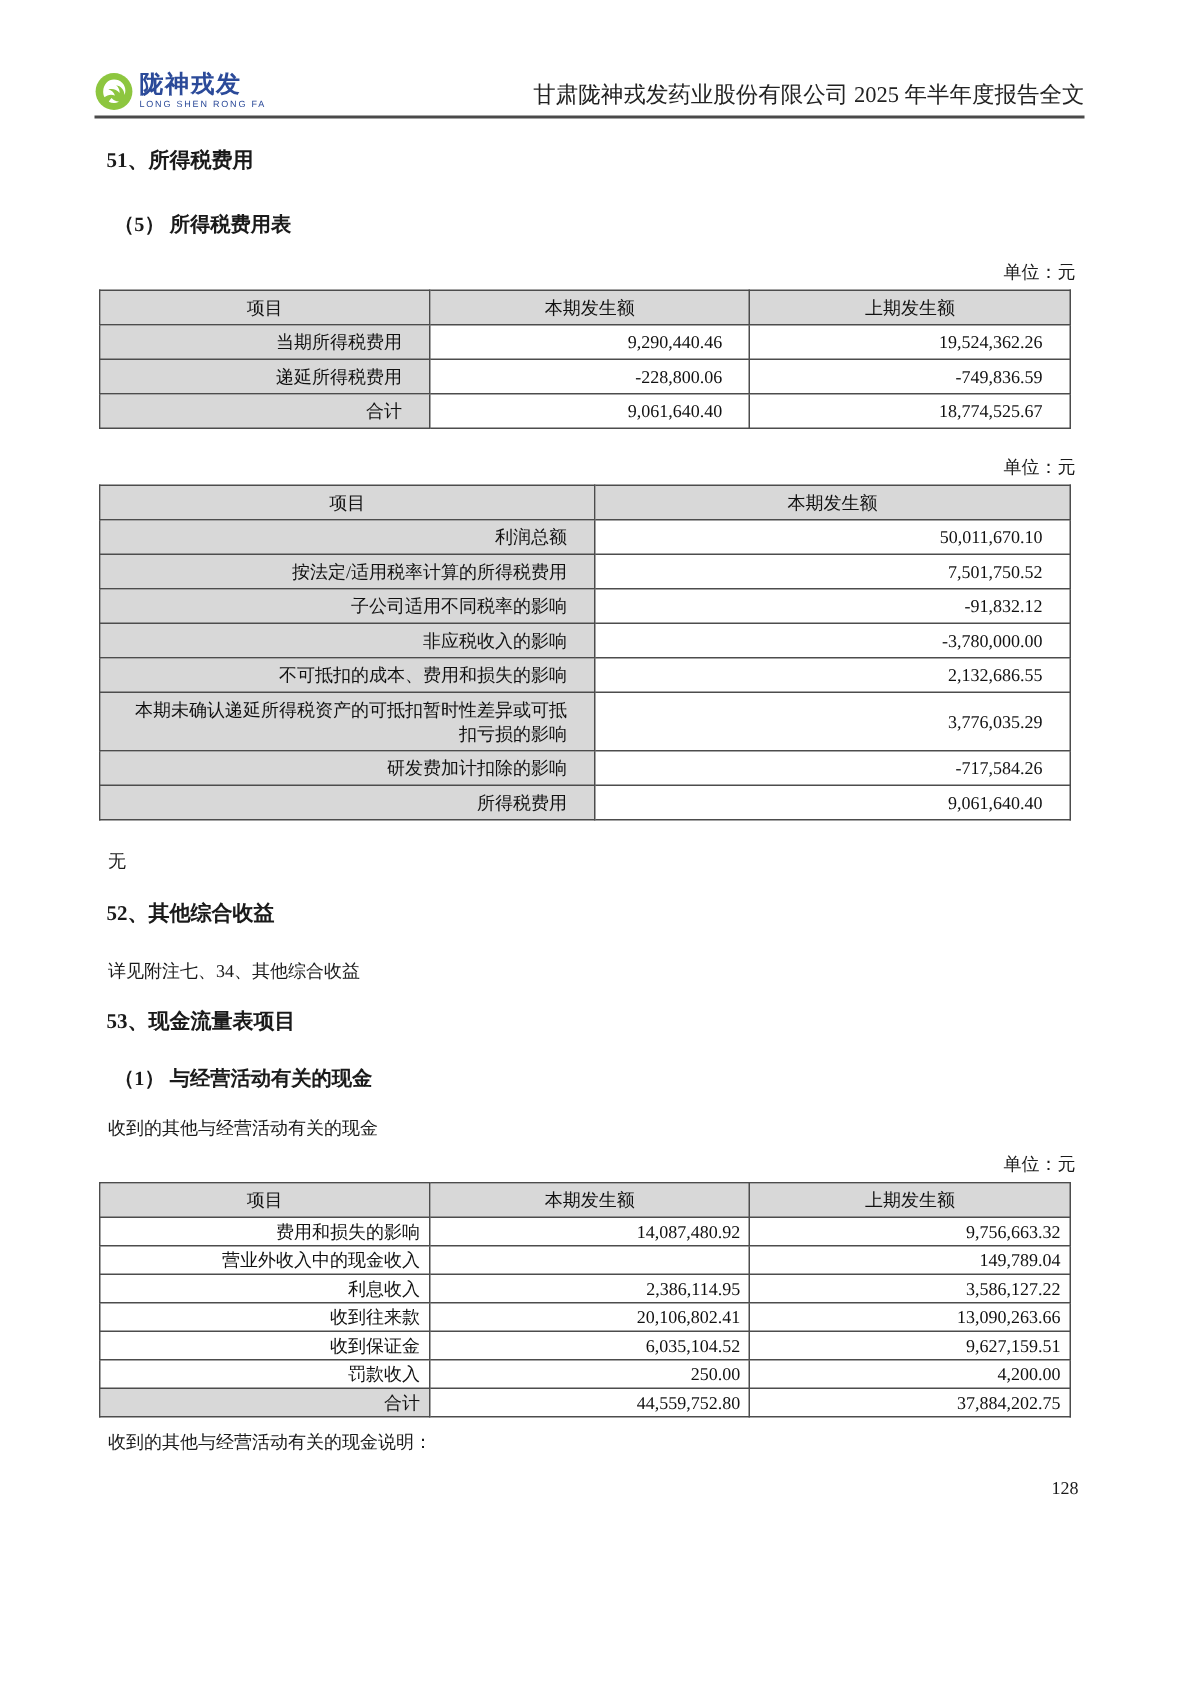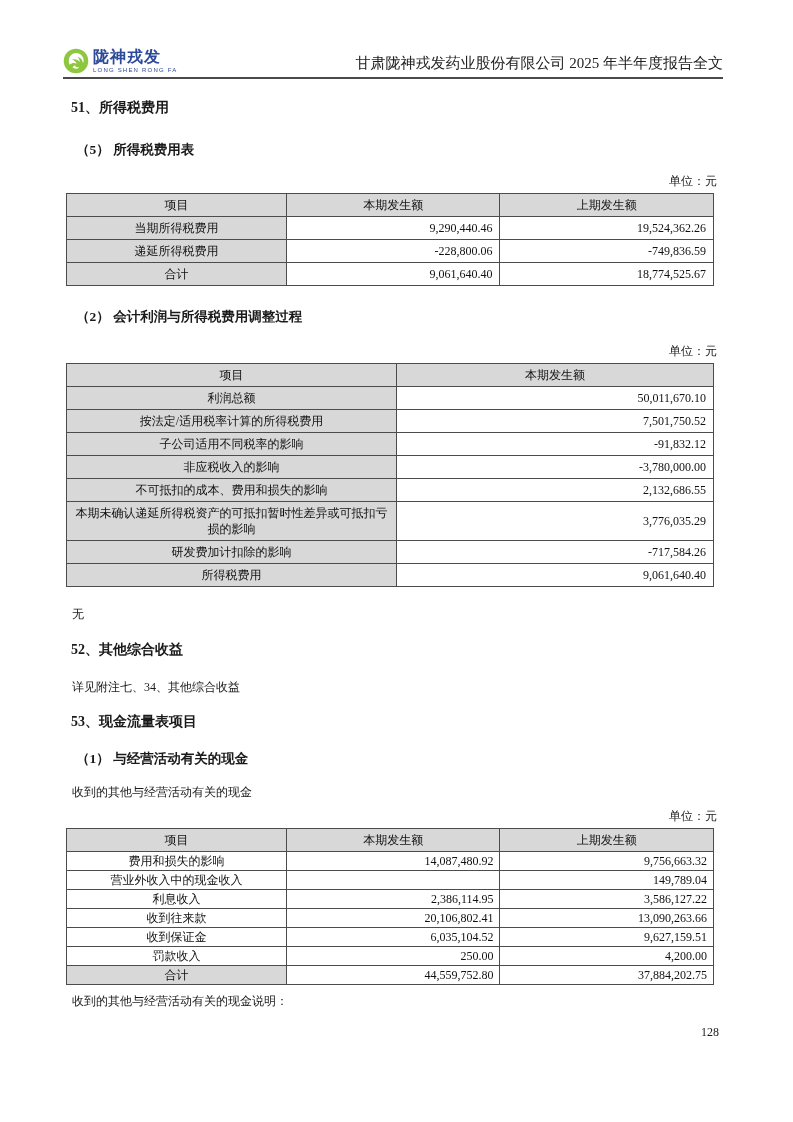--- a/index.html
+++ b/index.html
@@ -51,28 +51,28 @@
   .mt-6  { margin-top: 6px; }
   .mt-4  { margin-top: 4px; }
   
   table {
     border-collapse: collapse; table-layout: fixed;
     width: 648px; margin-left: 3px;
     font-size: 12px; color: #111;
   }
   th, td {
     border: 1px solid #4c4c4c;
-    padding: 3px 7px;
+    padding: 3px 18px;
     line-height: 16px;
     overflow: hidden;
     vertical-align: middle;
   }
   table { border: 1.5px solid #444; }
   th { font-weight: normal; text-align: center; background: #d8d8d8; }
-  td.item { text-align: center; }
+  td.item { text-align: right; }
   td.num  { text-align: right; }
   .t1 tbody td.item, .t2 tbody td.item { background: #d8d8d8; }
   .t3 td { padding: 1px 6px; }
   .t3 tr.total-row td.item { background: #d8d8d8; }
   
   .page-number {
     font-size: 12px; text-align: right; padding-right: 4px;
   }
 </style>
 </head>
@@ -125,21 +125,20 @@
         <td class="num">-749,836.59</td>
       </tr>
       <tr>
         <td class="item">合计</td>
         <td class="num">9,061,640.40</td>
         <td class="num">18,774,525.67</td>
       </tr>
     </tbody>
   </table>
 
-  <div class="h-sub mt-22">（2） 会计利润与所得税费用调整过程</div>
   <div class="unit-line mt-17">单位：元</div>
 
   <table class="t2 mt-4">
     <colgroup>
         <col style="width:51%">
         <col style="width:49%">
       </colgroup>
     <thead>
       <tr>
         <th>项目</th>

